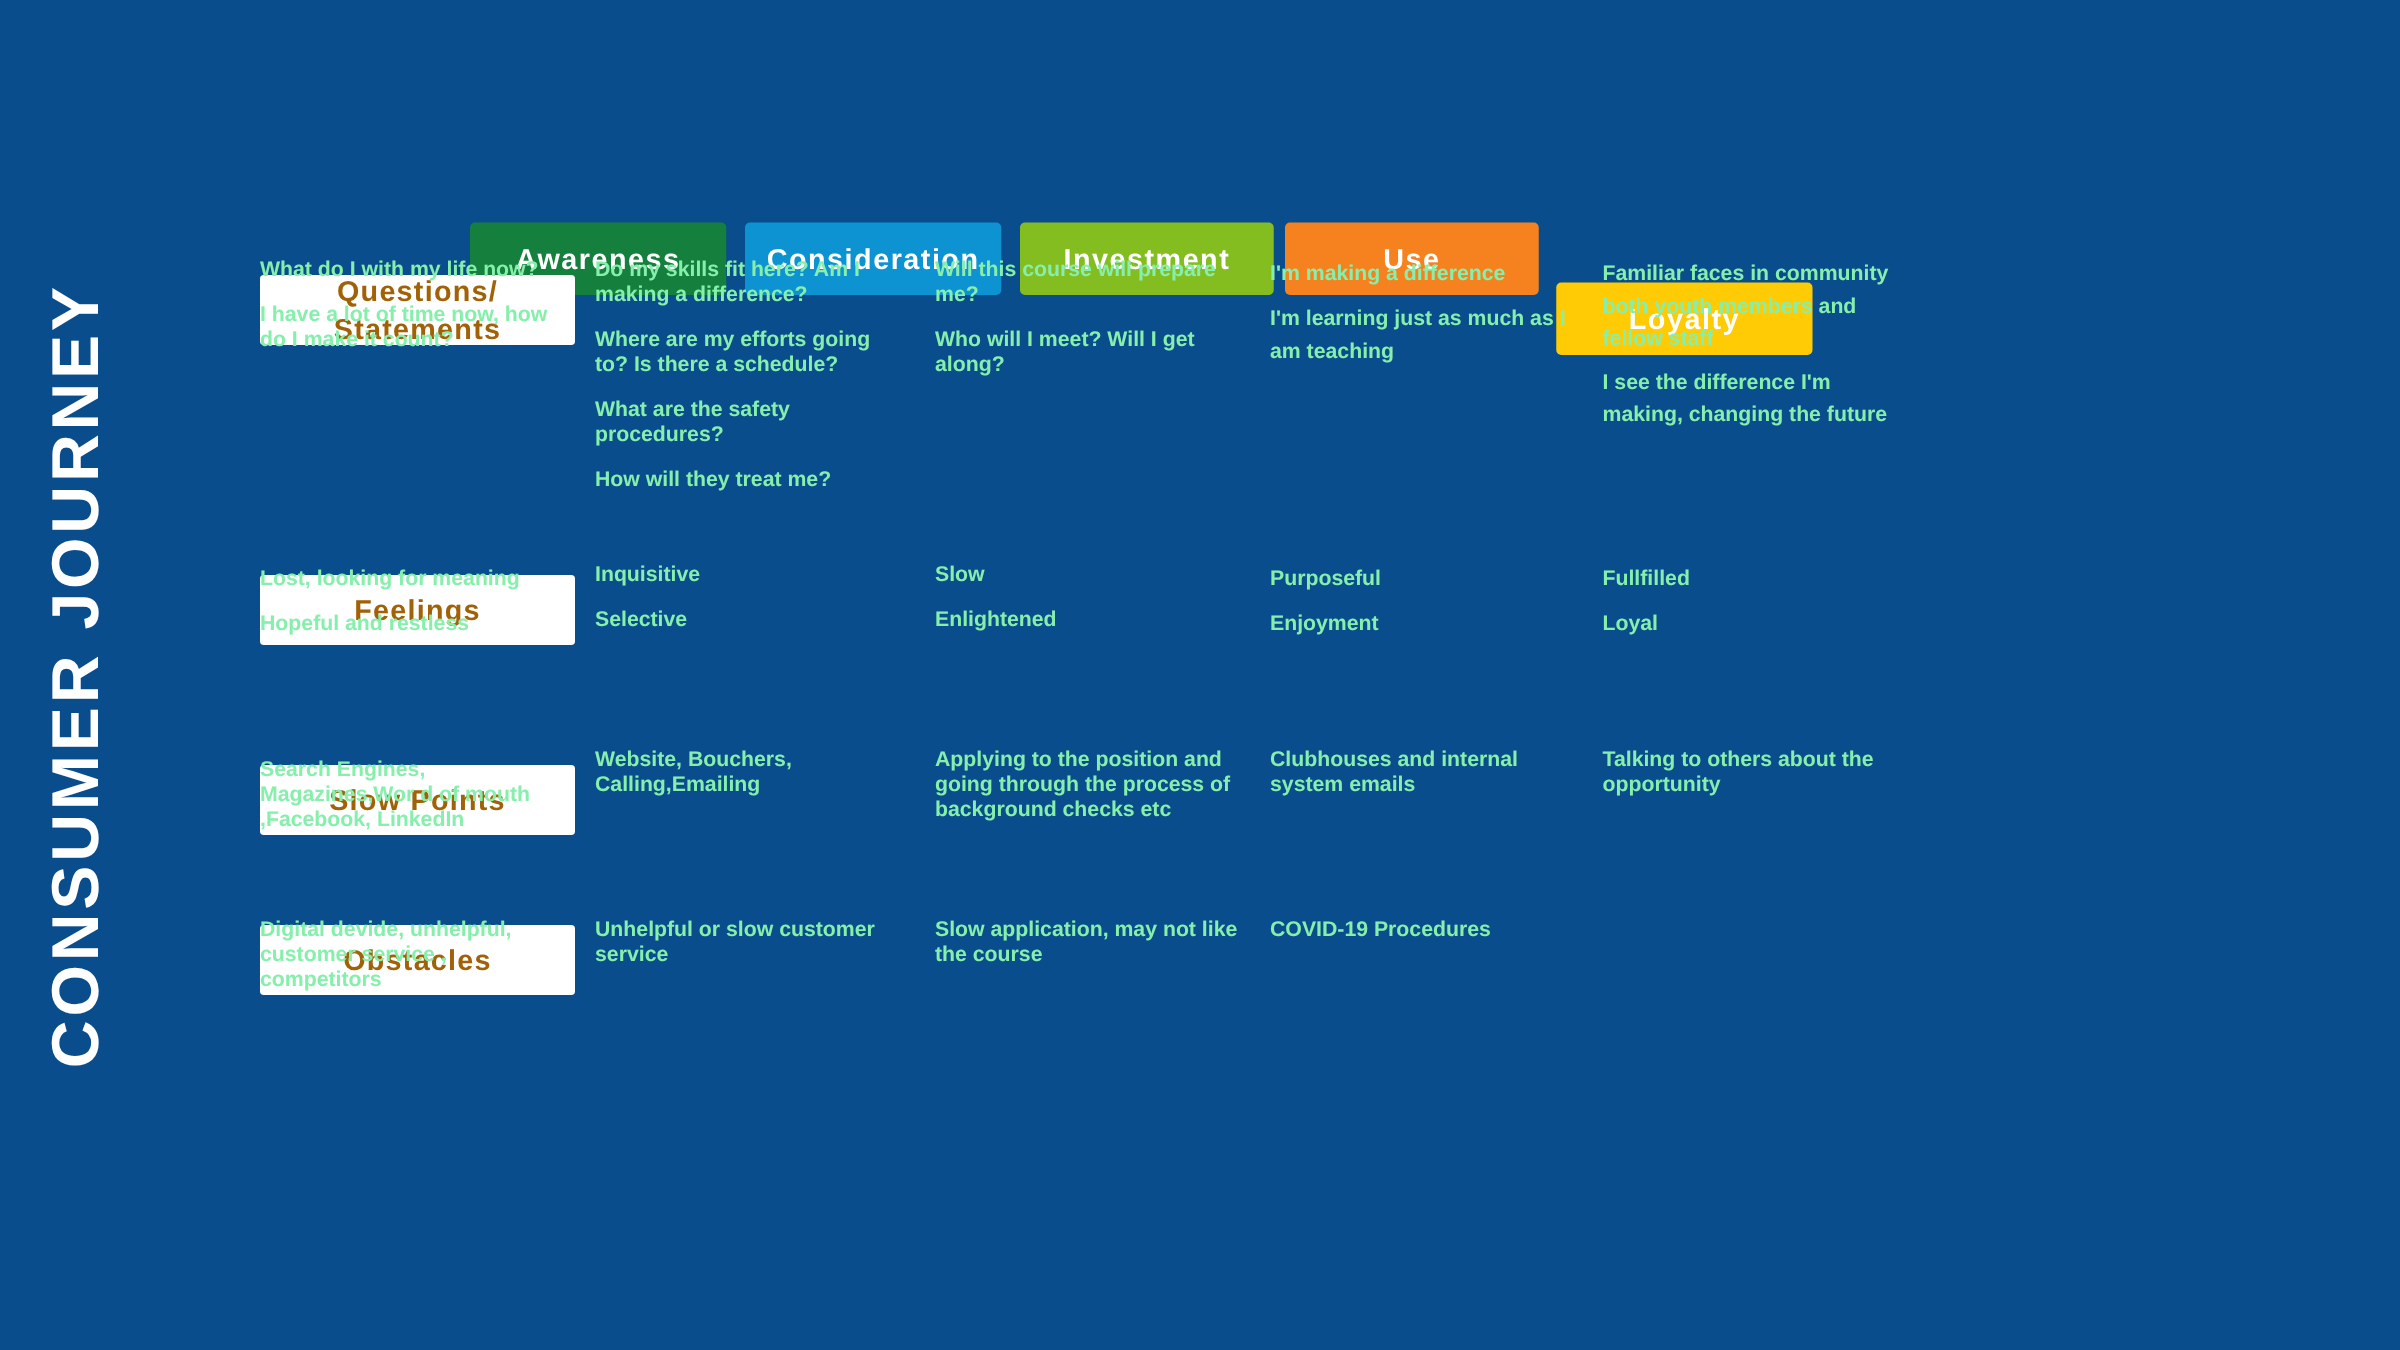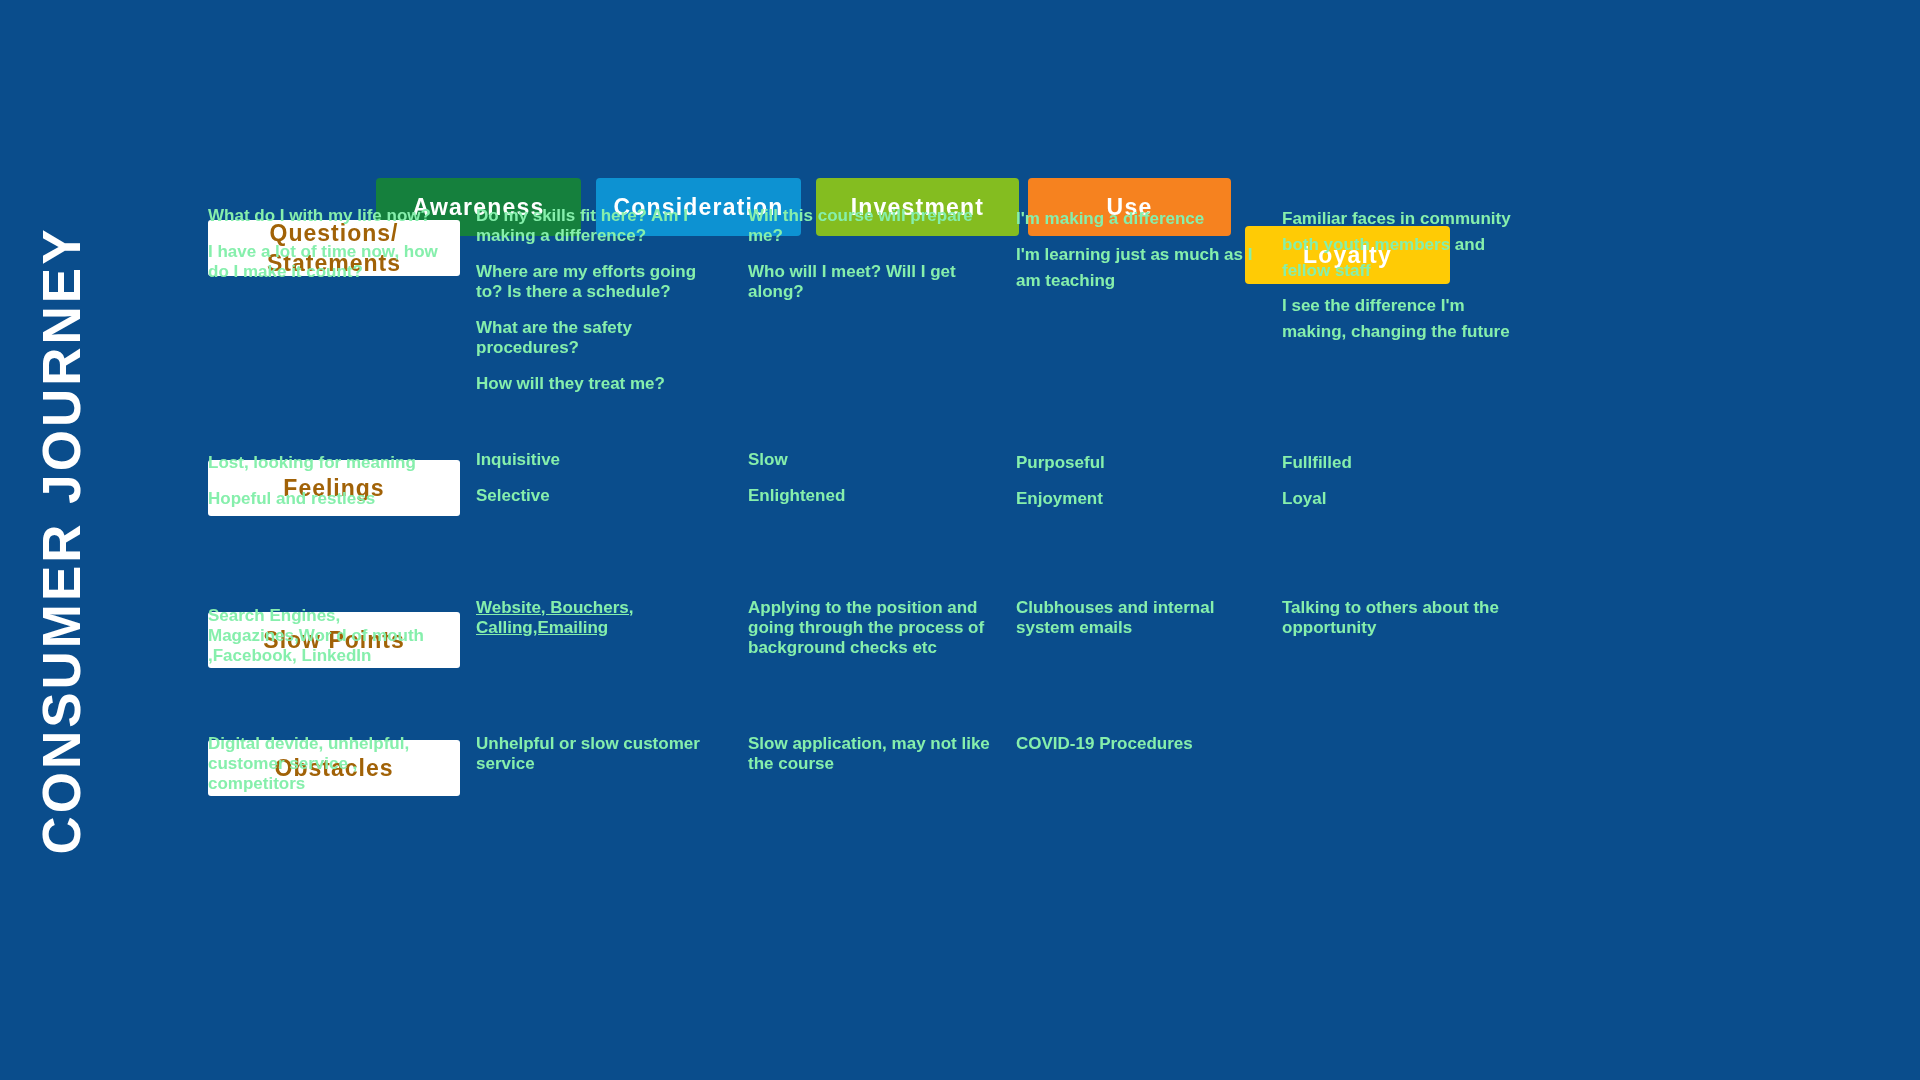--- a/index.html
+++ b/index.html
@@ -159,21 +159,21 @@
       <div class="cell loose" style="left: 1074px; width: 250px; top: 272px;">
         <p>Fullfilled</p>
         <p>Loyal</p>
       </div>
       <div class="rowlabel" style="top: 434px;">
         <span>Slow Points</span>
       </div>
       <div class="cell" style="left: 0px; width: 250px; top: 428px;">
         <p>Search Engines, Magazines,Wor d of mouth ,Facebook, LinkedIn</p>
       </div>
-      <div class="cell" style="left: 268px; width: 250px; top: 420px; text-decoration: underline;">
+      <div class="cell" style="left: 268px; width: 250px; top: 420px;">
         <p>Website, Bouchers, Calling,Emailing</p>
       </div>
       <div class="cell" style="left: 540px; width: 250px; top: 420px;">
         <p>Applying to the position and going through the process of background checks etc</p>
       </div>
       <div class="cell" style="left: 808px; width: 250px; top: 420px;">
         <p>Clubhouses and internal system emails</p>
       </div>
       <div class="cell" style="left: 1074px; width: 250px; top: 420px;">
         <p>Talking to others about the opportunity</p>

